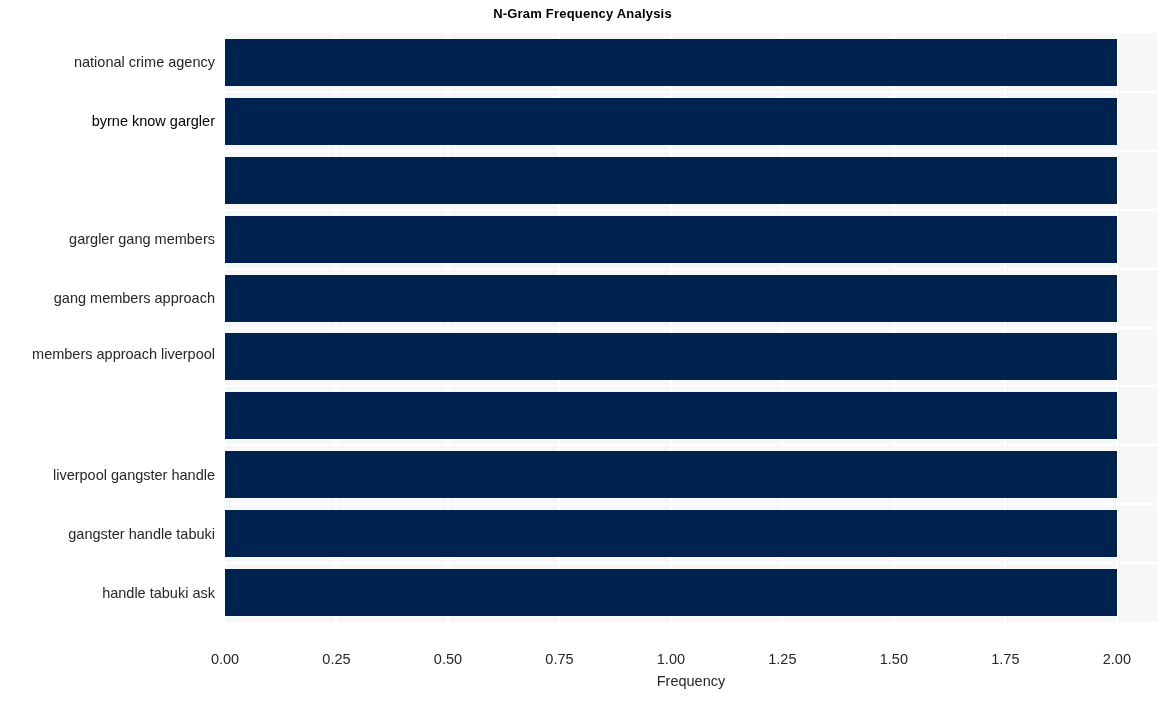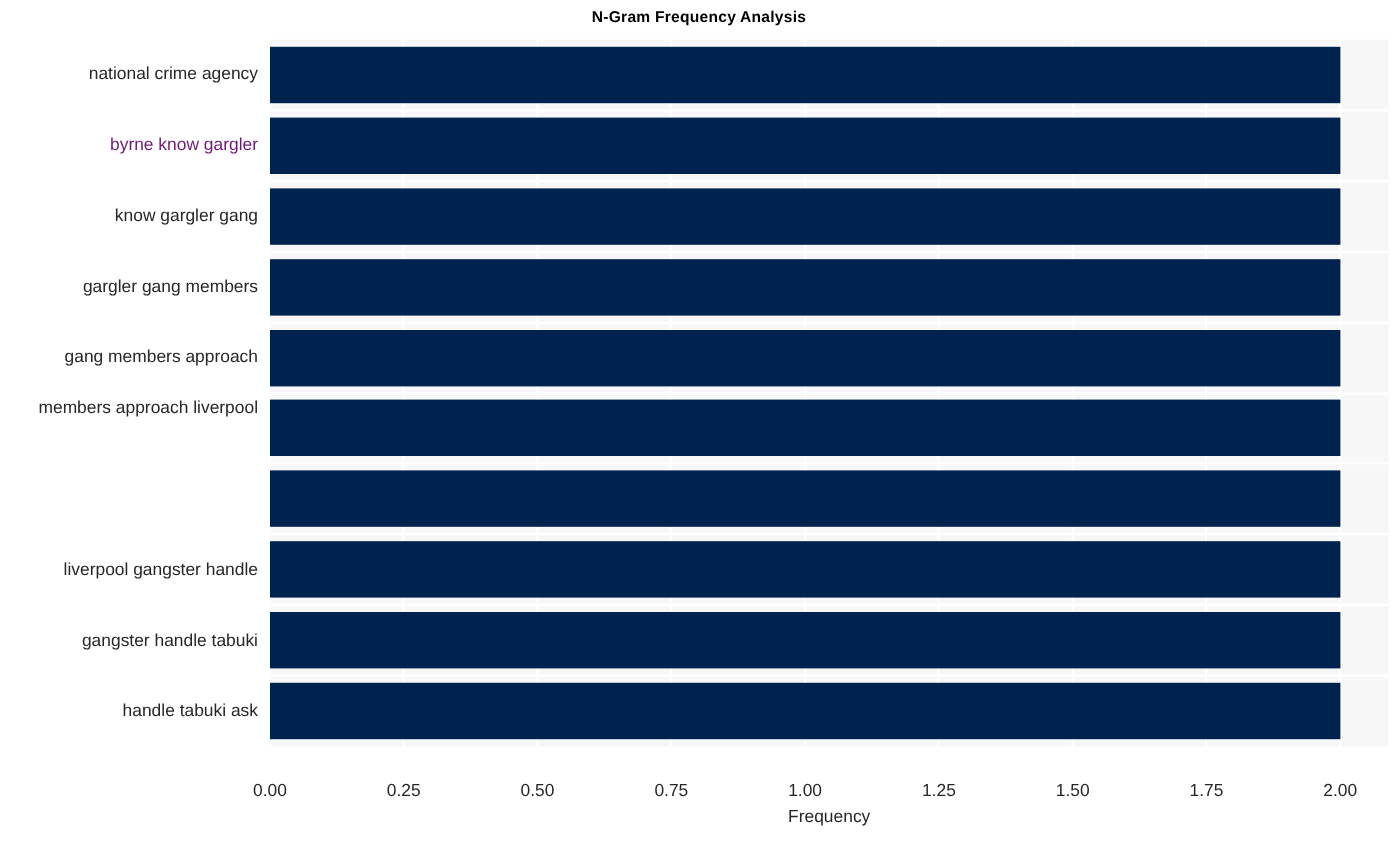--- a/index.html
+++ b/index.html
@@ -161,25 +161,24 @@
         <div class="bar" title="members approach liverpool: 2" style="width: 891.866px; top: 300.45px; background: rgb(0, 34, 79);"></div>
         <div class="bar" title="approach liverpool gangster: 2" style="width: 891.866px; top: 359.35px; background: rgb(0, 34, 79);"></div>
         <div class="bar" title="liverpool gangster handle: 2" style="width: 891.866px; top: 418.25px; background: rgb(0, 34, 79);"></div>
         <div class="bar" title="gangster handle tabuki: 2" style="width: 891.866px; top: 477.15px; background: rgb(0, 34, 79);"></div>
         <div class="bar" title="handle tabuki ask: 2" style="width: 891.866px; top: 536.05px; background: rgb(0, 34, 79);"></div>
       </div>
   </div>
 
   <div id="ylabels">
       <div class="ylabel" style="top: 21.45px; color: rgb(38, 38, 38);">national crime agency</div>
-      <div class="ylabel" style="top: 80.35px; color: #701a75; margin-left: 21px;">byrne know gargler</div>
-      <div class="ylabel" style="top: 139.25px; color: rgb(38, 38, 38);">know gargler gang</div>
+      <div class="ylabel" style="top: 80.35px; color: #000000; margin-left: 21px;">byrne know gargler</div>
       <div class="ylabel" style="top: 198.15px; color: rgb(38, 38, 38);">gargler gang members</div>
       <div class="ylabel" style="top: 257.05px; color: rgb(38, 38, 38); text-align: right;">gang members approach</div>
-      <div class="ylabel" style="top: 299px; color: rgb(38, 38, 38);">members approach liverpool</div>
+      <div class="ylabel" style="top: 313px; color: rgb(38, 38, 38);">members approach liverpool</div>
       <div class="ylabel" style="top: 433.75px; color: rgb(38, 38, 38);">liverpool gangster handle</div>
       <div class="ylabel" style="top: 492.65px; color: rgb(38, 38, 38);">gangster handle tabuki</div>
       <div class="ylabel" style="top: 551.55px; color: rgb(38, 38, 38);">handle tabuki ask</div>
     </div>
 
   <div id="xlabels">
       <div class="xlabel" style="left: 225px; color: rgb(38, 38, 38);">0.00</div>
       <div class="xlabel" style="left: 336.483px; color: rgb(38, 38, 38);">0.25</div>
       <div class="xlabel" style="left: 447.967px; color: rgb(38, 38, 38);">0.50</div>
       <div class="xlabel" style="left: 559.45px; color: rgb(38, 38, 38);">0.75</div>

